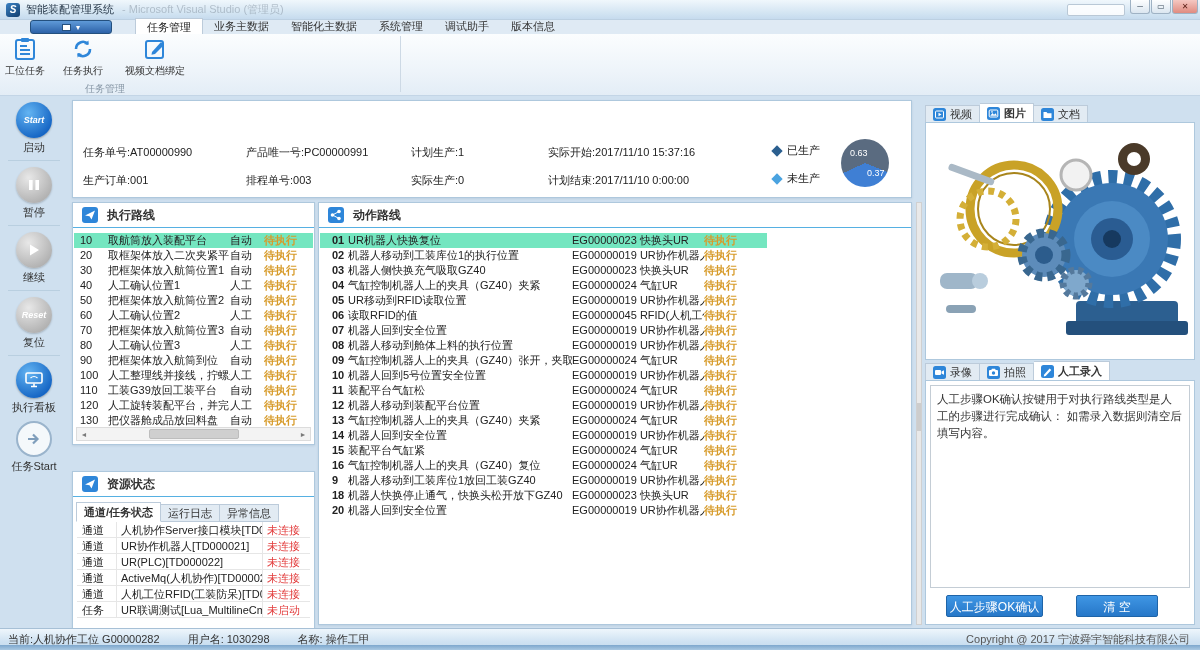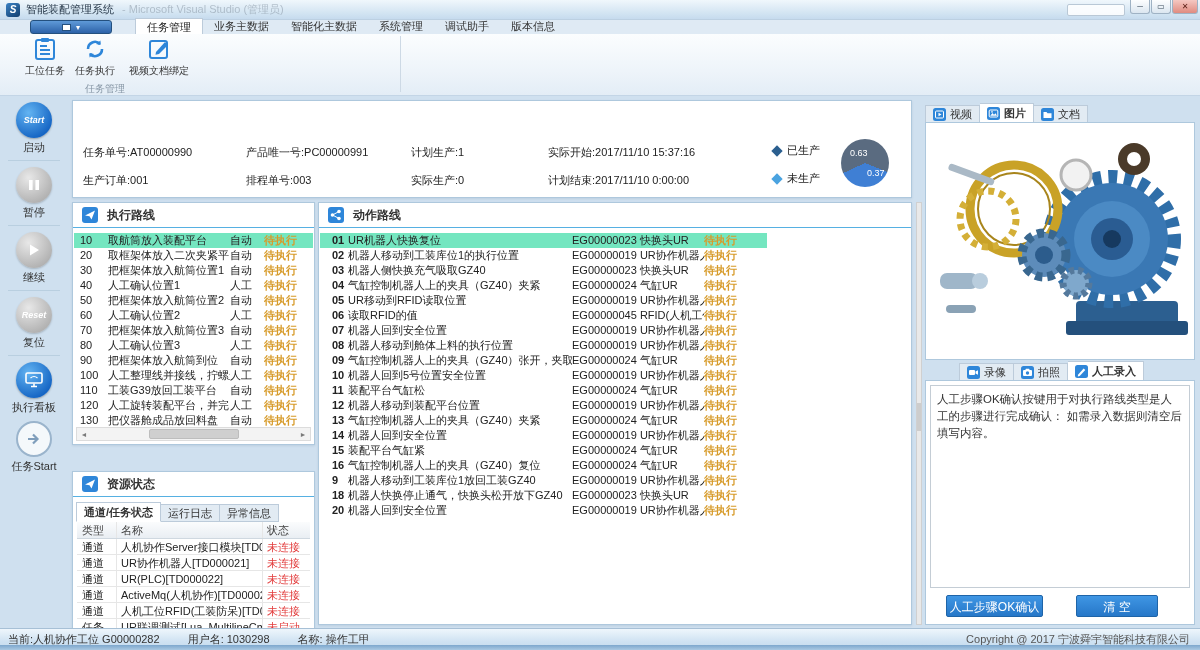--- a/index.html
+++ b/index.html
@@ -30,21 +30,21 @@
     background:linear-gradient(#5f9ad8,#2d62a8); border:1px solid #24507e; color:#fff;
     display:flex; align-items:center; justify-content:center; gap:5px; font-size:8px; }
   .appmenu .grid { width:9px; height:7px; background:#fff; box-shadow:0 0 0 1px #24507e inset; }
   .rtabs { position:absolute; left:135px; top:-2px; display:flex; height:16px; }
   .rtab { padding:0 11px; line-height:16px; font-size:11px; color:#333; }
   .rtab.active { background:#fff; border:1px solid #bccbda; border-bottom:none; color:#222; }
 
   
   .ribbon { position:absolute; left:0; top:34px; width:1200px; height:62px;
     background:linear-gradient(180deg,#fbfdfe,#eef4fa 60%,#e3edf6); border-bottom:1px solid #c3d5e6; }
-  .tools { position:absolute; left:22px; top:2px; display:flex; gap:4px; }
+  .tools { position:absolute; left:2px; top:2px; display:flex; gap:12px; }
   .tool { width:46px; height:46px; display:flex; flex-direction:column; align-items:center; justify-content:flex-start; }
   .tool:last-child { width:74px; }
   .tool .ticon { height:26px; display:flex; align-items:center; }
   .tool .tlabel { font-size:10px; color:#333; margin-top:2px; white-space:nowrap; }
   .group-label { position:absolute; left:55px; top:48px; width:100px; text-align:center;
     font-size:10px; color:#8797a6; }
   .ribbon-sep { position:absolute; left:400px; top:2px; width:1px; height:56px; background:#cdd9e5; }
 
   
   .sidebar { position:absolute; left:0; top:96px; width:68px; height:532px; }
@@ -378,25 +378,20 @@
           <path d="M3 8.5 L13 3.5 L9.5 12.5 L7.5 9.2 Z" fill="#fff"></path>
         </svg>
       <span class="ptitle">资源状态</span>
     </div>
     <div class="stabs" id="resource-tabs" style="position:absolute; left:3px; top:30px;">
         <div class="stab active">通道/任务状态</div>
         <div class="stab">运行日志</div>
         <div class="stab">异常信息</div>
       </div>
     <div class="rtable" id="resource-table" style="top:50px;">
-        <div class="rt-head">
-          <span class="rt-c1">类型</span>
-          <span class="rt-c2">名称</span>
-          <span class="rt-c3">状态</span>
-        </div>
         <div class="rt-row">
           <span class="rt-c1">通道</span>
           <span class="rt-c2">人机协作Server接口模块[TD000010]</span>
           <span class="rt-c3 st-err">未连接</span>
         </div>
         <div class="rt-row">
           <span class="rt-c1">通道</span>
           <span class="rt-c2">UR协作机器人[TD000021]</span>
           <span class="rt-c3 st-err">未连接</span>
         </div>
@@ -612,21 +607,21 @@
       <circle cx="150" cy="52" r="15" fill="#f2f2f2" stroke="#b5b5b5" stroke-width="3"></circle>
       <circle cx="208" cy="36" r="16" fill="#4a3a29"></circle>
       <circle cx="208" cy="36" r="7" fill="#ffffff"></circle>
       <rect x="24" y="40" width="48" height="7" rx="3" fill="#aab9c6" transform="rotate(20 24 40)"></rect>
       <rect x="14" y="150" width="38" height="16" rx="7" fill="#9fb6c9"></rect>
       <circle cx="54" cy="158" r="8" fill="#b9cddd"></circle>
       <rect x="20" y="182" width="30" height="8" rx="4" fill="#8aa2b5"></rect>
     </svg>
   </div>
 
-  <div class="stabs" id="capture-tabs" style="position:absolute; left:959px; top:361px;">
+  <div class="stabs" id="capture-tabs" style="position:absolute; left:925px; top:361px;">
       <div class="stab">
         <span>
           <svg class="mtab-icon" viewBox="0 0 13 13">
             <rect width="13" height="13" rx="2.5" fill="#2e86d9"></rect>
             <rect x="2" y="4" width="6" height="5" rx="1" fill="#fff"></rect>
             <path d="M8.5 5.5 L11 4.2 V8.8 L8.5 7.5 Z" fill="#fff"></path>
           </svg>
         </span>
         <span>录像</span>
       </div>

